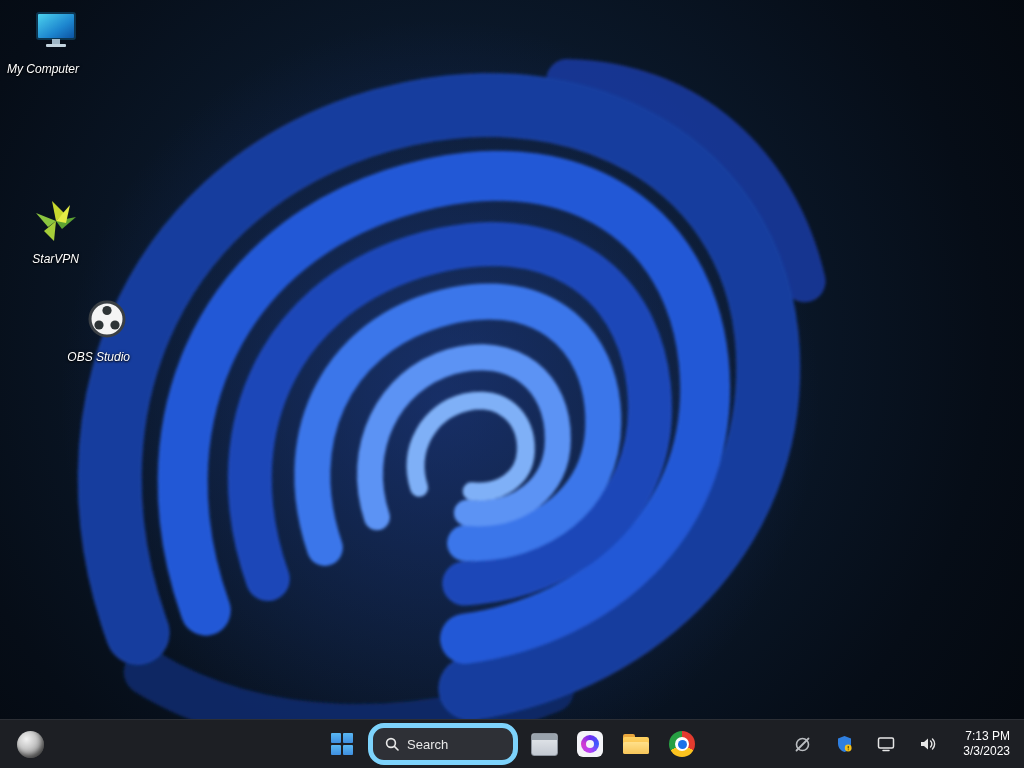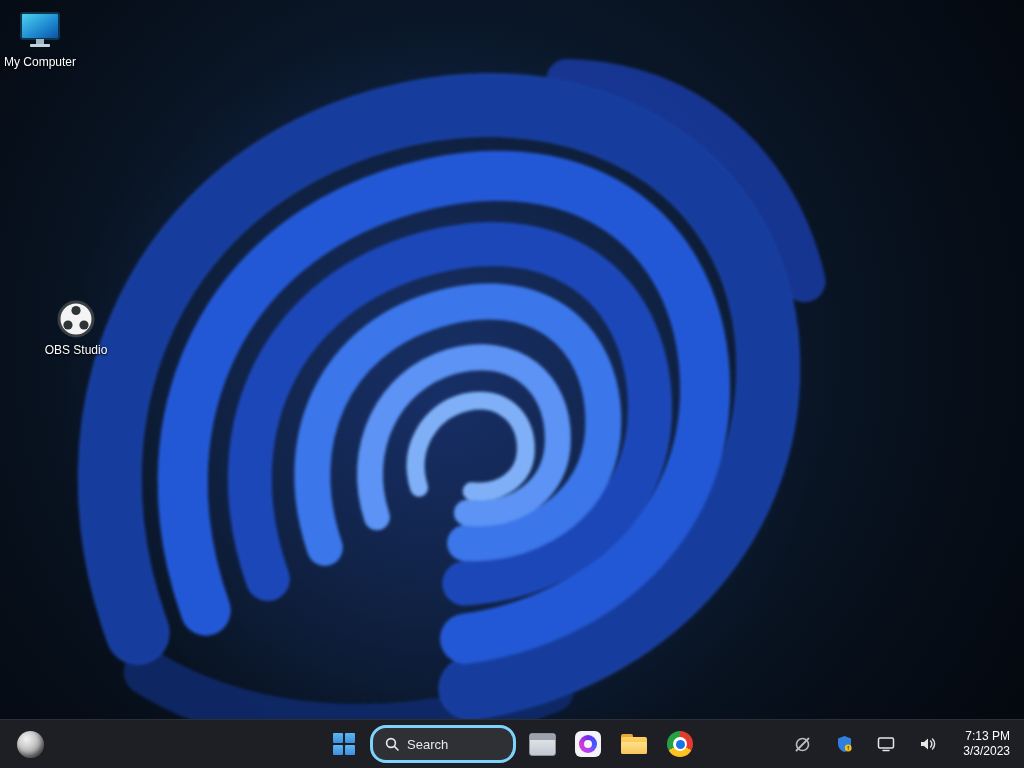--- a/index.html
+++ b/index.html
@@ -2,43 +2,43 @@
 <html><head>
 <meta charset="utf-8">
 <style>
   html,body{margin:0;padding:0;width:1024px;height:768px;overflow:hidden;
     font-family:"Liberation Sans",sans-serif;background:#04080e;}
   .desktop{position:relative;width:1024px;height:768px;overflow:hidden;
     background:radial-gradient(circle at 45% 45%, #10233f 0%, #0a1728 45%, #060d17 75%, #04080e 100%);}
   .wallpaper{position:absolute;inset:0;pointer-events:none;}
 
   
-  .dicon{position:absolute;width:78px;display:flex;flex-direction:column;align-items:center;gap:3px;cursor:default;}
+  .dicon{position:absolute;width:78px;display:flex;flex-direction:column;align-items:flex-end;gap:10px;cursor:default;font-style:italic;}
   .dicon .glyph{width:46px;height:42px;display:flex;align-items:center;justify-content:center;}
   .dicon .lbl{color:#fff;font-size:12px;line-height:14px;text-align:center;
     text-shadow:0 1px 2px rgba(0,0,0,.95),0 0 3px rgba(0,0,0,.7);max-width:78px;word-wrap:break-word;}
   #ic-mycomputer{left:1px;top:10px;}
   #ic-datawagon{left:1px;top:102px;}
   #ic-starvpn{left:1px;top:200px;}
-  #ic-obs{left:1px;top:298px;padding-left:36px;}
+  #ic-obs{left:16px;top:298px;padding-left:36px;}
   #ic-folder{left:156px;top:496px;}
   #ic-recycle{left:936px;top:590px;}
 
   
   .taskbar{position:absolute;left:0;bottom:0;width:1024px;height:48px;
     background:#1d1f24;border-top:1px solid #2c2f35;display:flex;align-items:center;}
   .tb-left{position:absolute;left:10px;top:0;height:48px;display:flex;align-items:center;}
   .tb-center{position:absolute;left:50%;transform:translateX(-50%);height:48px;display:flex;align-items:center;gap:6px;}
   .tb-right{position:absolute;right:6px;top:0;height:48px;display:flex;align-items:center;gap:16px;}
   .tb-btn{width:40px;height:40px;border-radius:5px;display:flex;align-items:center;justify-content:center;}
 
   .start-grid{display:grid;grid-template-columns:10px 10px;grid-template-rows:10px 10px;gap:2px;}
   .start-grid div{background:linear-gradient(180deg,#59b7f3,#3f8fe0);border-radius:1px;}
 
-  .search-pill{height:32px;min-width:112px;border-radius:16px;background:#2e3036;border:3px solid #7dd3fc;
+  .search-pill{height:32px;min-width:112px;border-radius:16px;background:#2e3036;border:5px solid #7dd3fc;
     display:flex;align-items:center;gap:8px;padding:0 16px 0 12px;color:#e8e8e8;font-size:13px;}
 
   .gray-sphere{width:27px;height:27px;border-radius:50%;
     background:radial-gradient(circle at 35% 30%, #f2f2f2 0%, #c9c9c9 35%, #8e8e8e 70%, #5f5f5f 100%);
     box-shadow:inset -2px -3px 4px rgba(0,0,0,.45);}
 
   .winapp{width:25px;height:21px;border-radius:3px;background:linear-gradient(180deg,#e7eaee,#c3c9d2);
     border:1px solid #8d949e;position:relative;}
   .winapp::before{content:"";position:absolute;left:0;top:0;right:0;height:6px;border-radius:2px 2px 0 0;background:#9aa3ad;}
 
@@ -105,20 +105,32 @@
           </defs>
         <rect x="4" y="3" width="38" height="26" rx="2" fill="url(#scr)" stroke="#0d3550" stroke-width="2"></rect>
         <rect x="19" y="29" width="8" height="5" fill="#9fb6c6"></rect>
         <rect x="13" y="34" width="20" height="3" rx="1" fill="#c2d3de"></rect>
       </svg>
     </div>
     <div class="lbl">My Computer</div>
   </div>
 
 
+  <div class="dicon" id="ic-starvpn">
+    <div class="glyph">
+      <svg width="46" height="42" viewBox="0 0 46 42">
+        <polygon points="23,21 3,13 15,27" fill="#8bc53f"></polygon>
+        <polygon points="23,21 19,1 31,13" fill="#c8d82e"></polygon>
+        <polygon points="23,21 43,17 29,29" fill="#5da332"></polygon>
+        <polygon points="23,21 21,41 11,31" fill="#a6ce39"></polygon>
+        <polygon points="23,21 37,5 33,23" fill="#e3ec45"></polygon>
+      </svg>
+    </div>
+    <div class="lbl">StarVPN</div>
+  </div>
 
   <div class="dicon" id="ic-obs">
     <div class="glyph">
       <svg width="46" height="42" viewBox="0 0 46 42">
         <circle cx="23" cy="21" r="17" fill="#f4f4f4" stroke="#3a3f44" stroke-width="3"></circle>
         <circle cx="23" cy="12.5" r="4.6" fill="#2e3436"></circle>
         <circle cx="15" cy="27" r="4.6" fill="#2e3436"></circle>
         <circle cx="31" cy="27" r="4.6" fill="#2e3436"></circle>
       </svg>
     </div>

